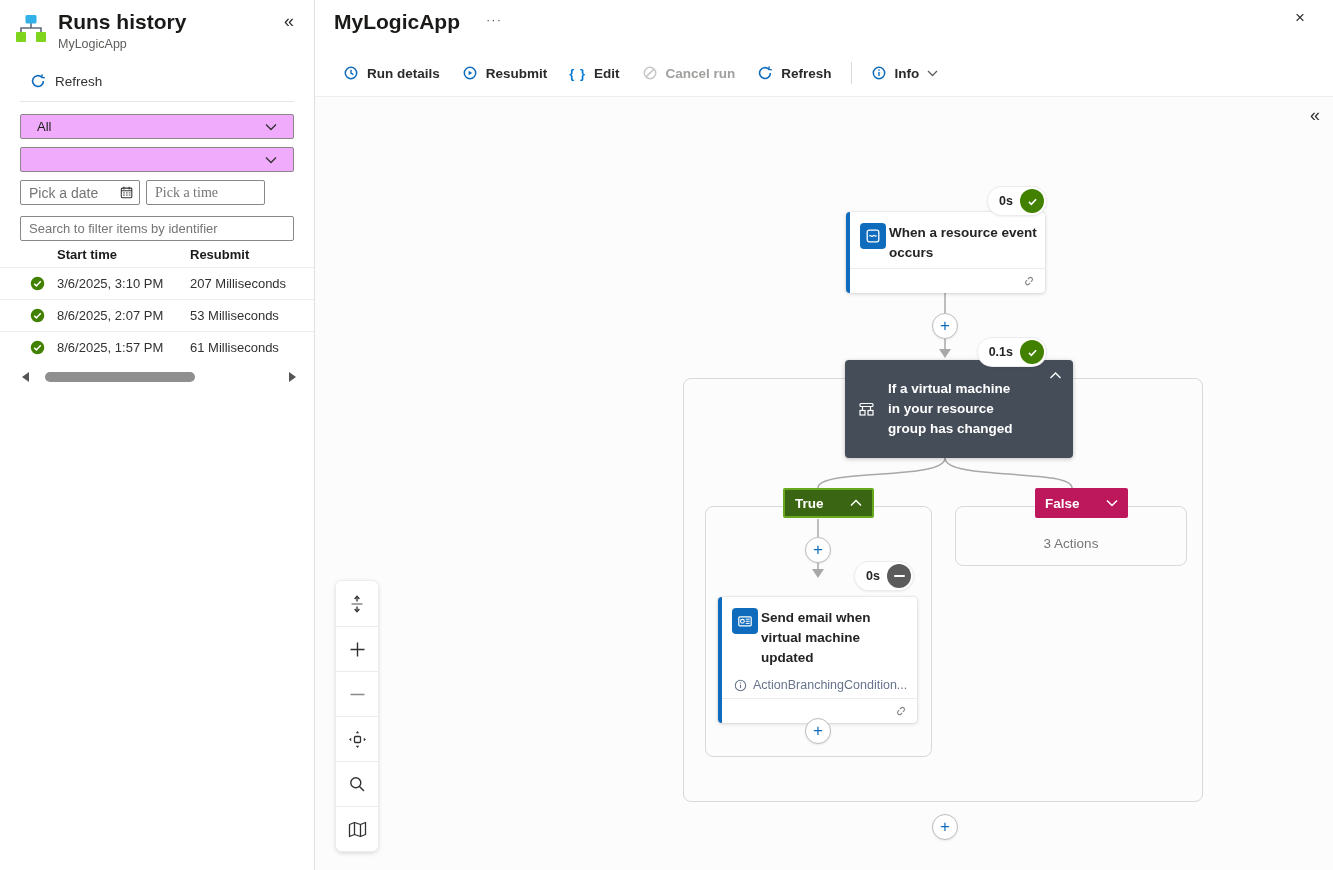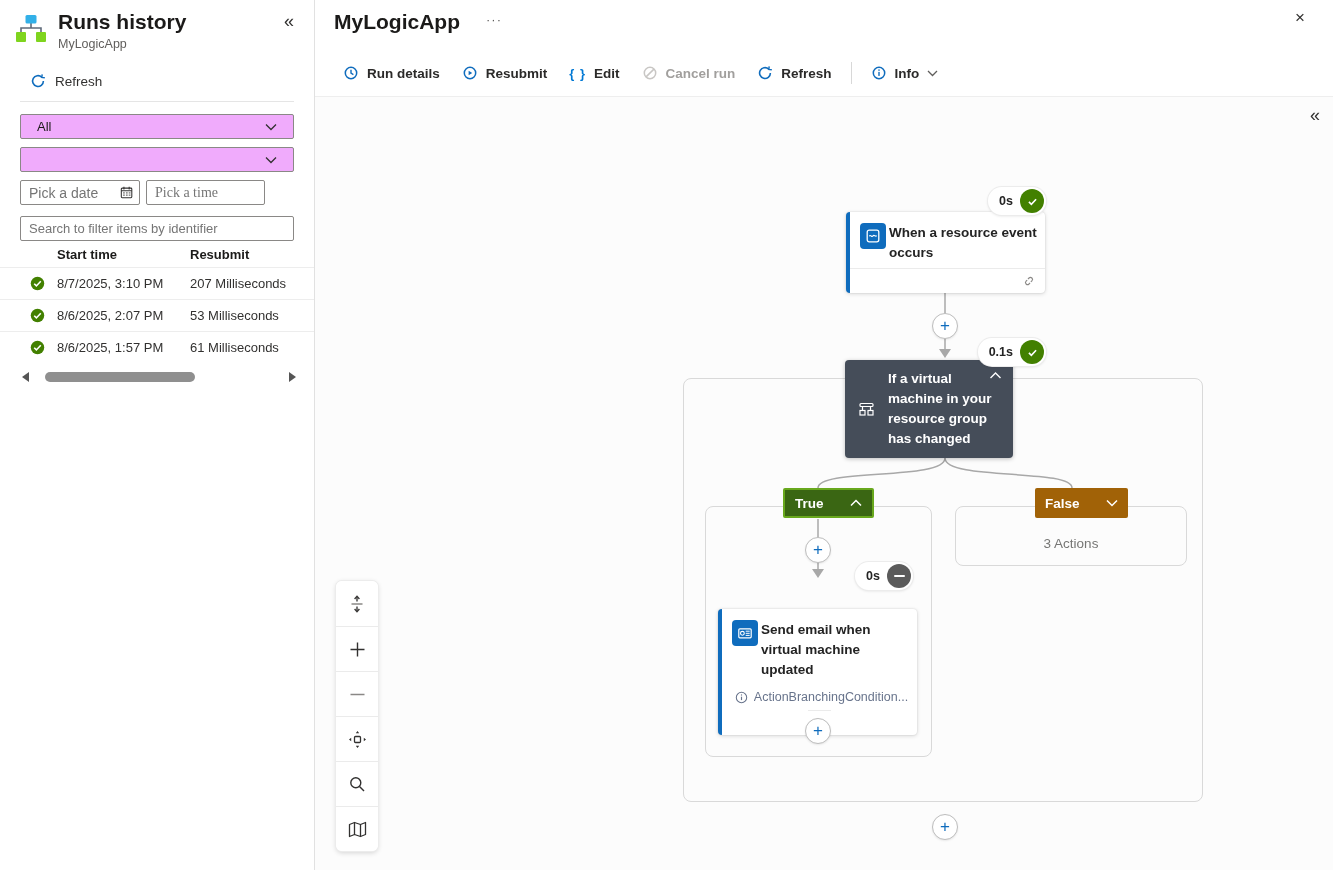--- a/index.html
+++ b/index.html
@@ -73,50 +73,50 @@
 
   .scope-box { position:absolute; border:1px solid #d9d9d9; border-radius:8px; background:transparent; z-index:1; }
   .outer-scope { left:368px; top:281px; width:520px; height:424px; }
   .true-scope  { left:390px; top:409px; width:227px; height:251px; }
   .false-scope { left:640px; top:409px; width:232px; height:60px; display:flex; align-items:center; justify-content:center; }
   .false-scope .empty-text { color:#767674; font-size:13.5px; margin-top:14px; }
 
   .wf-card { position:absolute; width:199px; background:#fff; border-radius:4px; border-left:4px solid #0f6cbd;
              box-shadow:0 0 2px rgba(0,0,0,.12), 0 1px 4px rgba(0,0,0,.14); z-index:3; display:flex; flex-direction:column; }
   .trigger-card { left:531px; top:115px; height:81px; }
-  .action-card  { left:403px; top:512px; height:126px;align-items:center; }
+  .action-card  { left:403px; top:500px; height:126px; }
   .wf-card .card-body { display:flex; gap:3px; padding:11px 8px 0 10px; flex:1; }
   .app-icon { width:26px; height:26px; border-radius:4px; background:#0f6cbd; flex:none; display:flex; align-items:center; justify-content:center; }
   .wf-card .card-title { font-size:13.5px; font-weight:bold; color:#242424; line-height:20px; }
   .card-note { display:flex; align-items:center; gap:6px; padding:2px 8px 6px 12px; color:#68748c; font-size:12.5px; }
   .card-note .note-text { white-space:nowrap; overflow:hidden; text-overflow:ellipsis; max-width:160px; }
   .card-footer { border-top:1px solid #ebebeb; height:25px; flex:none; display:flex; align-items:center; justify-content:flex-end; padding-right:9px; }
   .link-icon { cursor:pointer; display:flex; }
 
-  .condition-card { position:absolute; left:530px; top:263px; width:168px; height:98px; background:#454d59; border-radius:4px;
+  .condition-card { position:absolute; left:530px; top:263px; width:228px; height:98px; background:#454d59; border-radius:4px;
                     box-shadow:0 1px 4px rgba(0,0,0,.25); z-index:3; display:flex; align-items:center; padding:0 8px 0 12px; }
   .condition-card .cond-icon { flex:none; margin-right:12px; }
   .condition-card .cond-title { color:#fff; font-size:13.5px; font-weight:bold; line-height:20px; width:128px; }
   .cond-chevron { position:absolute; top:9px; right:9px; background:none; border:none; cursor:pointer; padding:2px; }
 
   .status-pill { position:absolute; z-index:5; display:flex; align-items:center; gap:7px; height:28px; background:#fff;
                  border-radius:15px; padding:2px 2px 2px 11px; box-shadow:0 0 0 1px #ececec, 0 1px 3px rgba(0,0,0,.13);
                  font-size:12.5px; font-weight:bold; color:#242424; }
   .pill-trigger   { right:287px; top:90px; }
   .pill-condition { right:287px; top:241px; }
   .pill-action    { right:420px; top:465px; }
   .status-circle { width:24px; height:24px; border-radius:50%; display:flex; align-items:center; justify-content:center; flex:none; }
   .status-circle.ok { background:#428000; }
   .status-circle.skip { background:#5b5b5b; }
   .skip-bar { width:11px; height:2.5px; background:#fff; border-radius:1px; }
 
   .branch-badge { position:absolute; z-index:4; height:30px; display:flex; align-items:center; gap:26px; padding:0 10px;
                   color:#fff; font-size:13.5px; font-weight:bold; cursor:pointer; border-radius:2px; border:none; font-family:inherit; }
   .true-badge  { left:468px; top:391px; background:#3a6613; border:2px solid #68a81d; }
-  .false-badge { left:720px; top:391px; background:#a16207;text-align:center; }
+  .false-badge { left:720px; top:391px; background:#be185d;text-align:center; }
 
   .plus-btn { position:absolute; z-index:4; width:26px; height:26px; border-radius:50%; background:#fff; border:1px solid #bdbdbd;
               color:#0f6cbd; font-size:17px; line-height:22px; text-align:center; cursor:pointer; font-family:inherit; font-weight:normal;
               box-shadow:0 1px 2px rgba(0,0,0,.08); padding:0; }
   .plus-1 { left:617px; top:216px; }
   .plus-2 { left:490px; top:440px; }
   .plus-3 { left:490px; top:621px; }
   .plus-4 { left:617px; top:717px; }
 
   .canvas-toolbar { position:absolute; left:21px; top:484px; width:42px; background:#fff; border-radius:6px;
@@ -192,21 +192,21 @@
       <span class="col-dur">Resubmit</span>
     </div>
 
     <div class="run-row">
       <span class="status">
         <svg width="15" height="15" viewBox="0 0 16 16">
             <circle cx="8" cy="8" r="7.2" fill="#428000"></circle>
             <path d="M4.5 8.3l2.3 2.3 4.7-5" stroke="#fff" stroke-width="1.7" fill="none"></path>
           </svg>
       </span>
-      <span class="col-start">8/7/2025, 3:10 PM</span>
+      <span class="col-start">3/6/2025, 3:10 PM</span>
       <span class="col-dur">207 Milliseconds</span>
     </div>
     <div class="run-row">
       <span class="status">
         <svg width="15" height="15" viewBox="0 0 16 16">
             <circle cx="8" cy="8" r="7.2" fill="#428000"></circle>
             <path d="M4.5 8.3l2.3 2.3 4.7-5" stroke="#fff" stroke-width="1.7" fill="none"></path>
           </svg>
       </span>
       <span class="col-start">8/6/2025, 2:07 PM</span>

